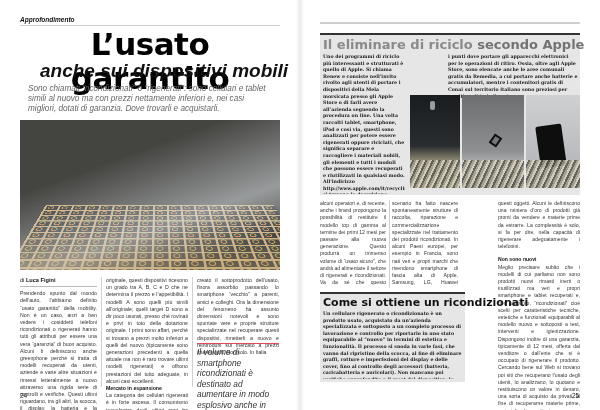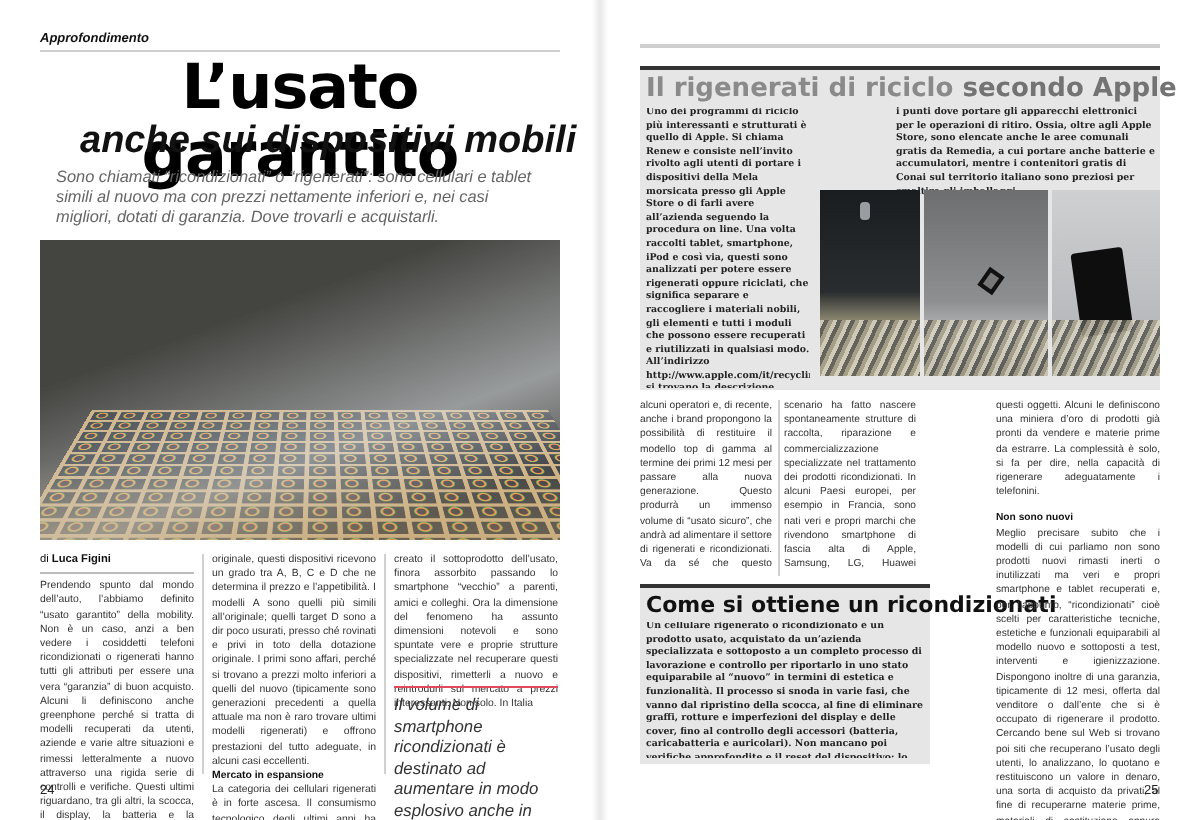--- a/index.html
+++ b/index.html
@@ -120,21 +120,21 @@
 
   <div class="folio" style="left:20px;">24</div>
 </div>
 
 <div class="gutter"></div>
 
 <div class="top-rule"></div>
 
 <div class="box" style="left:320px; top:33px; width:260px; height:162px;"></div>
 <div class="box-title" style="left:323px; top:37px;">
-  <span class="muted">Il rigenerati di riciclo</span>
+  <span class="muted">Il eliminare di riciclo</span>
   <span class="dark">secondo Apple</span>
 </div>
 <div class="boxtext" style="left:323px; top:54px; width:82px; height:140px; overflow:hidden;">
   <p>Uno dei programmi di riciclo più interessanti e strutturati è quello di Apple. Si chiama Renew e consiste nell’invito rivolto agli utenti di portare i dispositivi della Mela morsicata presso gli Apple Store o di farli avere all’azienda seguendo la procedura on line. Una volta raccolti tablet, smartphone, iPod e così via, questi sono analizzati per potere essere rigenerati oppure riciclati, che significa separare e raccogliere i materiali nobili, gli elementi e tutti i moduli che possono essere recuperati e riutilizzati in qualsiasi modo. All’indirizzo http://www.apple.com/it/recycling si trovano la descrizione dell’iniziativa e le indicazioni per aderire al progetto. In cambio dell’iPhone, dell’iPad o del Mac che si invia, se il dispositivo è idoneo ad entrare nel processo, si riceve una carta regalo da spendere nei canali di Apple. Infine, sul sito sono indicati tutti</p>
 </div>
 <div class="boxtext" style="left:448px; top:54px; width:130px;">
   <p>i punti dove portare gli apparecchi elettronici per le operazioni di ritiro. Ossia, oltre agli Apple Store, sono elencate anche le aree comunali gratis da Remedia, a cui portare anche batterie e accumulatori, mentre i contenitori gratis di Conai sul territorio italiano sono preziosi per smaltire gli imballaggi.</p>
 </div>
 <div class="recycle-photo rp1">
     <div class="drop"></div>

